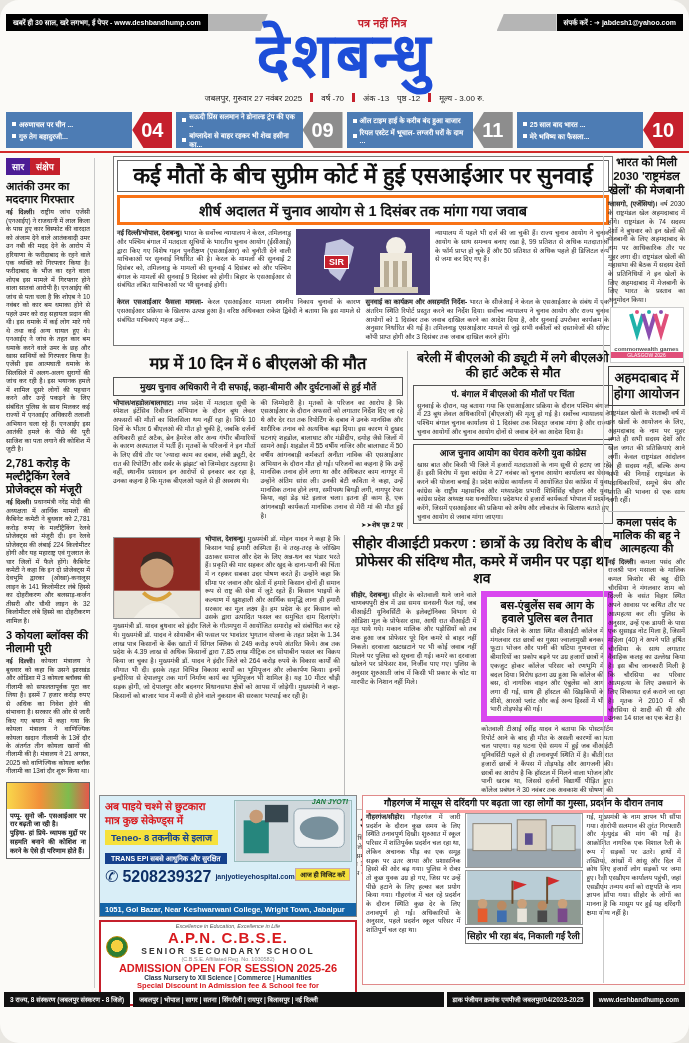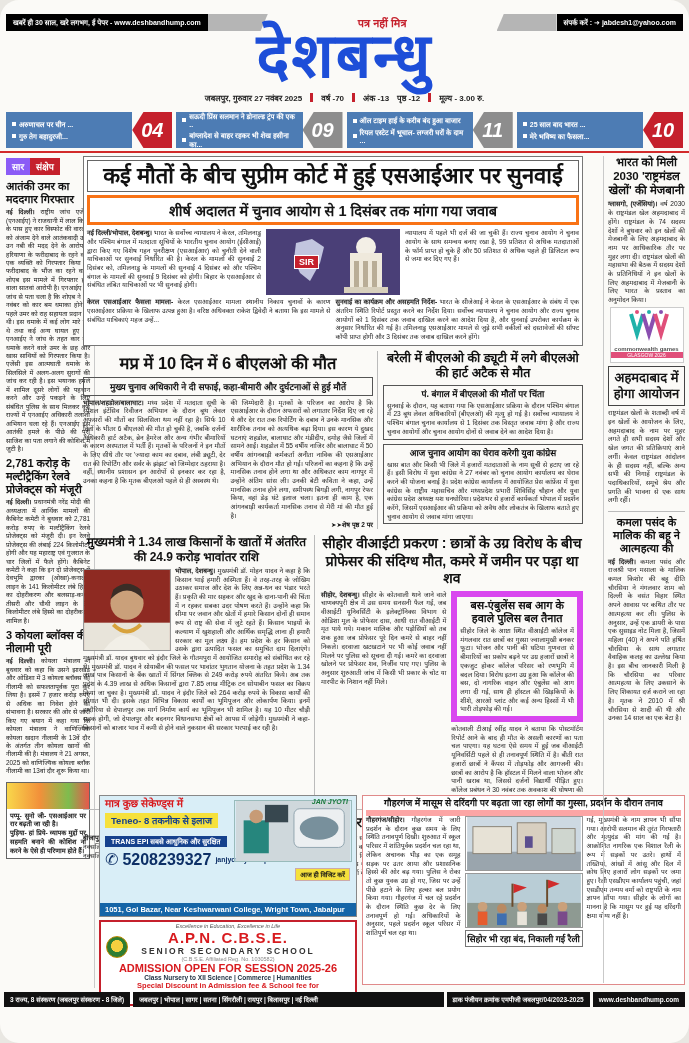--- a/index.html
+++ b/index.html
@@ -14,47 +14,47 @@
   .topbar { position:absolute; top:14px; left:6px; right:6px; height:17px; display:flex; align-items:stretch; }
   .tb-black { background:#000; color:#fff; font-size:7px; font-weight:bold; display:flex; align-items:center; padding:0 7px; white-space:nowrap; }
   .tb-gray { background:#b5b5b5; width:60px; clip-path:polygon(0 0,100% 0,88% 100%,0 100%); }
   .tb-gray2 { background:#b5b5b5; width:60px; clip-path:polygon(12% 0,100% 0,100% 100%,0 100%); }
   .tb-mid { flex:1; display:flex; align-items:center; justify-content:center; }
   .tb-slogan { color:#c5202c; font-weight:bold; font-size:11px; padding:0 10px; }
   
   .masthead { position:absolute; top:26px; left:0; right:0; text-align:center; }
   .mast-title { font-size:62px; line-height:60px; font-weight:bold; color:#1d4ed8; letter-spacing:2px;
                 font-family:"Liberation Serif","DejaVu Serif",serif; }
-  .dateline { position:absolute; top:92px; left:0; right:0; display:flex; justify-content:center; gap:8px; font-size:8px; font-weight:bold; color:#222; align-items:center;}
+  .dateline { position:absolute; top:92px; left:0; right:0; display:flex; justify-content:center; gap:8px; font-size:8px; font-weight:normal; color:#222; align-items:center;}
   .dl-sep { width:3px; height:9px; background:#c5202c; display:inline-block; }
   
   .teasers { position:absolute; top:112px; left:6px; right:6px; height:36px; display:flex; gap:4px; }
   .teaser { flex:1; display:flex; align-items:stretch; }
   .t-box { flex:1; background:#4d7cb4; color:#fff; font-size:7px; font-weight:bold; display:flex; flex-direction:column; justify-content:center; gap:3px; padding:2px 4px 2px 6px; }
   .t-line { display:flex; align-items:center; gap:3px; }
   .t-line .sq { width:4px; height:4px; background:#fff; flex:0 0 auto; }
-  .t-num { width:40px; color:#fff; font-size:20px; font-weight:bold; font-style:italic; display:flex; align-items:center; justify-content:center;
+  .t-num { width:40px; color:#fff; font-size:20px; font-weight:bold; display:flex; align-items:center; justify-content:center;
            clip-path:polygon(28% 0,100% 0,100% 100%,28% 100%,0 50%); }
   .t-red { background:#c5202c; } .t-gray { background:#8d8d8d; }
   .red-rule { position:absolute; top:151px; left:0; right:0; height:2px; background:#d22b2b; }
   h1,h2,h3,h4 { font-weight:bold; color:#111; }
   .body-txt { font-size:6.6px; line-height:1.32; text-align:justify; color:#222; }
   .dl-b { font-weight:bold; }
   
   .sidebar { position:absolute; top:158px; left:4px; width:91px; bottom:55px; padding:0 4px 0 2px; border-right:1px solid #c9c9c9; }
   .sb-head { display:flex; margin-bottom:5px; }
   .sb-head span { color:#fff; font-size:9px; font-weight:bold; padding:2px 6px; }
-  .sb-black { background:#8b5cf6; } .sb-red { background:#c5202c; }
+  .sb-black { background:#4c1d95; } .sb-red { background:#c5202c; }
   .sb-story h3 { font-size:11px; line-height:1.15; margin:4px 0 3px; }
   .sb-story .body-txt { font-size:6.4px; }
   .cartoon { border:1px solid #666; margin-top:6px; background:#fff; }
   .cartoon-art { height:26px; background:linear-gradient(90deg,#f9d74b,#f2903a 40%,#7ebc4e 75%,#e8574b); }
   .cartoon .body-txt { padding:3px; font-size:6.6px; font-weight:bold; }
   
-  .center { position:absolute; left:83px; top:156px; width:500px; }
+  .center { position:absolute; left:113px; top:156px; width:500px; }
   .main-story { border:1px solid #777; padding:3px; background:#fff; }
   .main-hl { font-size:22px; line-height:1.1; text-align:center; border:1px solid #666; padding:3px 2px; }
   .main-sub { font-size:14.5px; font-weight:bold; text-align:center; border:3px solid #f97316; margin-top:3px; padding:2px; }
   .main-body { display:flex; gap:5px; margin-top:4px; }
   .main-col { flex:1; }
   .main-img { width:134px; height:66px; flex:0 0 auto; position:relative; }
   .sir-badge { position:absolute; left:28px; top:26px; background:#c5202c; color:#fff; font-size:9px; font-weight:bold; padding:1px 4px; border:1px solid #fff; }
   .main-bottom { display:flex; gap:5px; margin-top:3px; }
   
   .row2 { display:flex; gap:5px; margin-top:5px; }
@@ -101,21 +101,21 @@
   .apn-sub { color:#333; font-size:8.5px; font-weight:bold; letter-spacing:2px; }
   .apn-affil { color:#888; font-size:5.5px; }
   .apn-adm { color:#d81b1f; font-size:11px; font-weight:bold; }
   .apn-classes { color:#234; font-size:6.5px; font-weight:bold; }
   .apn-disc { color:#d81b1f; font-size:7.5px; font-weight:bold; line-height:1.2; }
   .apn-hindi { color:#8a2b12; font-size:6.5px; font-weight:bold; }
   .apn-logo { position:absolute; left:5px; top:14px; width:22px; height:22px; border-radius:50%;
               background:radial-gradient(circle at 50% 45%, #f4d03f 0 40%, #2e7d32 41% 100%); border:1px solid #b80; }
   
   .gauhar { position:absolute; left:362px; top:795px; width:323px; height:190px; border:1px solid #e08a8a; background:#fff; padding:2px 3px; }
-  .g-kicker { font-size:9.2px; font-weight:bold; text-align:center; line-height:1.2; border-bottom:6px solid #fca5a5; padding-bottom:1px; }
+  .g-kicker { font-size:9.2px; font-weight:bold; text-align:center; line-height:1.2; border-bottom:3px solid #fca5a5; padding-bottom:1px; }
   .g-hl { font-size:15px; text-align:center; margin:1px 0 2px; }
   .g-cols { display:flex; gap:4px; }
   .g-cols .txt { flex:1; }
   .g-photos { flex:0 0 118px; }
   .g-photo { width:118px; height:55px; border:1px solid #999; display:block; }
   .g-cap { font-size:9px; font-weight:bold; text-align:center; border:1px solid #777; margin-top:2px; padding:1px; }
   
   .rightcol { position:absolute; left:603px; top:156px; width:82px; bottom:60px; border-left:1px solid #c9c9c9; padding-left:4px; }
   .cw-hl { font-size:11.5px; line-height:1.2; text-align:center; margin-bottom:3px; }
   .cw-logo { width:74px; height:56px; border:1px solid #ccc; background:#fff; display:block; margin:2px auto; text-align:center; }
@@ -303,21 +303,20 @@
         </div>
         <div class="mini-box">
           <h4>आज चुनाव आयोग का घेराव करेगी युवा कांग्रेस</h4>
           <p class="body-txt">खास बात और किसी भी जिले में हजारों मतदाताओं के नाम सूची से हटाए जा रहे हैं। इसी विरोध में युवा कांग्रेस ने 27 नवंबर को चुनाव आयोग कार्यालय का घेराव करने की योजना बनाई है। प्रदेश कांग्रेस कार्यालय में आयोजित प्रेस कांफ्रेंस में युवा कांग्रेस के राष्ट्रीय महासचिव और मध्यप्रदेश प्रभारी शिविसिंह चौहान और युवा कांग्रेस प्रदेश अध्यक्ष यश घनघोरिया। प्रदेशभर से हजारों कार्यकर्ता भोपाल में प्रदर्शन करेंगे, जिसमें एसआईआर की प्रक्रिया को अवैध और लोकतंत्र के खिलाफ बताते हुए चुनाव आयोग से जवाब मांगा जाएगा।</p>
         </div>
       </div>
     </div>
 
     <div class="row3">
       <div class="cm">
-        <h2 class="cm-hl">मुख्यमंत्री ने 1.34 लाख किसानों के खातों में अंतरित की 24.9 करोड़ भावांतर राशि</h2>
         <div class="body-txt">
           <svg class="cm-photo" viewBox="0 0 88 82">
             <rect width="88" height="82" fill="#8e2a22"></rect>
             <rect x="0" y="54" width="88" height="28" fill="#e8e4da"></rect>
             <circle cx="44" cy="34" r="17" fill="#caa07a"></circle>
             <path d="M27 30 Q44 12 61 30 L58 20 Q44 8 30 20 Z" fill="#3a2d26"></path>
             <path d="M20 82 Q44 50 68 82 Z" fill="#f2efe7"></path>
             <path d="M30 56 Q44 70 58 56" stroke="#d8a23c" stroke-width="4" fill="none"></path>
           </svg>
           <b class="dl-b">भोपाल, देशबन्धु।</b>
@@ -358,20 +357,21 @@
   <div class="ad-jj">
     <svg class="jj-img" viewBox="0 0 118 62">
       <rect width="118" height="62" fill="#cfd8dc"></rect>
       <rect x="60" y="8" width="52" height="40" rx="6" fill="#eceff1" stroke="#90a4ae"></rect>
       <ellipse cx="86" cy="28" rx="20" ry="12" fill="#78909c"></ellipse>
       <rect x="8" y="20" width="26" height="34" fill="#26867d"></rect>
       <circle cx="21" cy="16" r="7" fill="#c79b76"></circle>
       <rect x="30" y="4" width="24" height="18" fill="#37474f"></rect>
     </svg>
     <div class="jj-brand">JAN JYOTI</div>
+    <div class="jj-l1">अब पाइये चश्मे से छुटकारा</div>
     <div class="jj-l2">मात्र कुछ सेकेण्ड्स में</div>
     <div><span class="jj-l3">Teneo- 8 तकनीक से इलाज</span></div>
     <div><span class="jj-l4">TRANS EPI सबसे आधुनिक और सुरक्षित</span></div>
     <div class="jj-phone">
       <span>✆</span>
       <span>5208239327</span>
       <span class="jj-site">janjyotieyehospital.com</span>
     </div>
     <div class="jj-visit">आज ही विजिट करें</div>
     <div class="jj-addr">1051, Gol Bazar, Near Keshwarwani College, Wright Town, Jabalpur</div>

